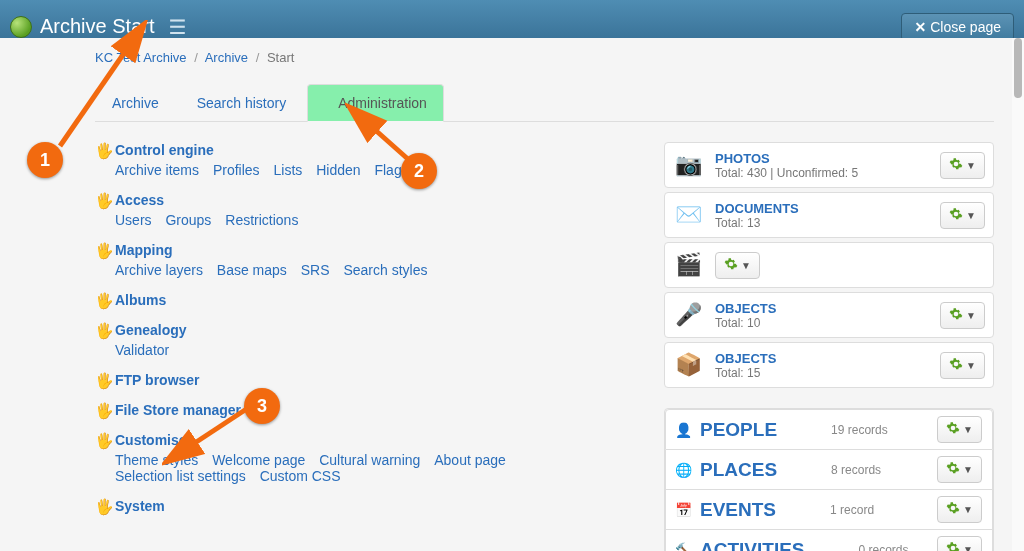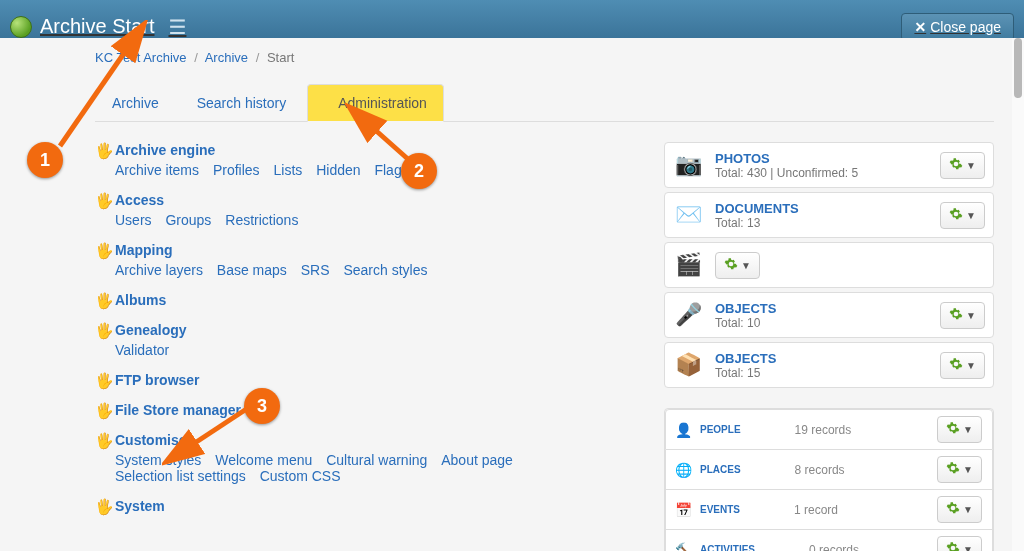--- a/index.html
+++ b/index.html
@@ -16,21 +16,20 @@
   a { color: #2a6ebb; text-decoration: none; cursor: pointer; }
 
   
   .topbar {
     background: linear-gradient(#4f8db3, #336a8f);
     height: 54px;
     display: flex;
     align-items: center;
     padding: 0 10px;
     border-bottom: 1px solid #184a68;
-    text-decoration: underline;
   }
   .topbar-left { display: flex; align-items: center; gap: 8px; }
   .orb {
     width: 22px; height: 22px; border-radius: 50%;
     background: radial-gradient(circle at 30% 30%, #b7e37a, #5aa022 70%);
     border: 1px solid #3e7017;
   }
   .app-title { color: #fff; font-size: 20px; font-weight: 500; }
   .hamburger { color: #cfe2ee; font-size: 20px; padding: 0 6px; cursor: pointer; }
   .topbar-spacer { flex: 1; }
@@ -87,21 +86,21 @@
     color: #2a6ebb;
     cursor: pointer;
     border: 1px solid transparent;
     border-bottom: none;
     border-radius: 4px 4px 0 0;
     position: relative;
     top: 1px;
   }
   .tab.active {
     color: #555;
-    background: #fde047;
+    background: #86efac;
     border-color: #ddd;
     border-bottom: 1px solid #f5f5f5;
     padding-left: 30px;
   }
 
   
   .two-col { display: flex; gap: 40px; }
   .left-col { flex: 1; }
   .right-col { width: 330px; }
 
@@ -149,21 +148,21 @@
     border: 1px solid #ddd;
     border-radius: 0;
     display: flex;
     align-items: center;
     padding: 6px 10px;
     border-top: none;
   }
   .row:first-child { border-top: 1px solid #ddd; border-radius: 4px 4px 0 0; }
   .row:last-child { border-radius: 0 0 4px 4px; }
   .row-icon { width: 16px; height: 16px; margin-right: 8px; display: flex; align-items: center; justify-content: center; font-size: 14px; }
-  .row-title { color: #2a6ebb; font-weight: bold; font-size: 10px; margin-right: 6px; }
+  .row-title { color: #2a6ebb; font-weight: bold; font-size: 19px; margin-right: 6px; }
   .row-sub { color: #888; font-size: 12px; flex: 1; margin-left: 48px; }
 
   .right-group { margin-bottom: 20px; }
 
   
   .anno-circle {
     position: absolute;
     width: 36px; height: 36px;
     background: #f26a0f;
     border-radius: 50%;
@@ -209,21 +208,21 @@
       <div class="tab active">Administration</div>
     </div>
 
     <div class="two-col">
 
       <div class="left-col">
         <div id="sections-mount">
     <div class="section">
       <div class="section-head">
         <span class="hand-icon">🖐</span>
-        <a class="section-title">Archive engine</a>
+        <a class="section-title">Control engine</a>
       </div>
       <div class="section-links"><a>Archive items</a> <a>Profiles</a> <a>Lists</a> <a>Hidden</a> <a>Flags</a></div>
     </div>
     <div class="section">
       <div class="section-head">
         <span class="hand-icon">🖐</span>
         <a class="section-title">Access</a>
       </div>
       <div class="section-links"><a>Users</a> <a>Groups</a> <a>Restrictions</a></div>
     </div>
@@ -260,21 +259,21 @@
         <span class="hand-icon">🖐</span>
         <a class="section-title">File Store manager</a>
       </div>
 
     </div>
     <div class="section">
       <div class="section-head">
         <span class="hand-icon">🖐</span>
         <a class="section-title">Customise</a>
       </div>
-      <div class="section-links"><a>System styles</a> <a>Welcome menu</a> <a>Cultural warning</a> <a>About page</a> <a>Selection list settings</a> <a>Custom CSS</a></div>
+      <div class="section-links"><a>Theme styles</a> <a>Welcome page</a> <a>Cultural warning</a> <a>About page</a> <a>Selection list settings</a> <a>Custom CSS</a></div>
     </div>
     <div class="section">
       <div class="section-head">
         <span class="hand-icon">🖐</span>
         <a class="section-title">System</a>
       </div>
 
     </div>
           </div>
       </div>

